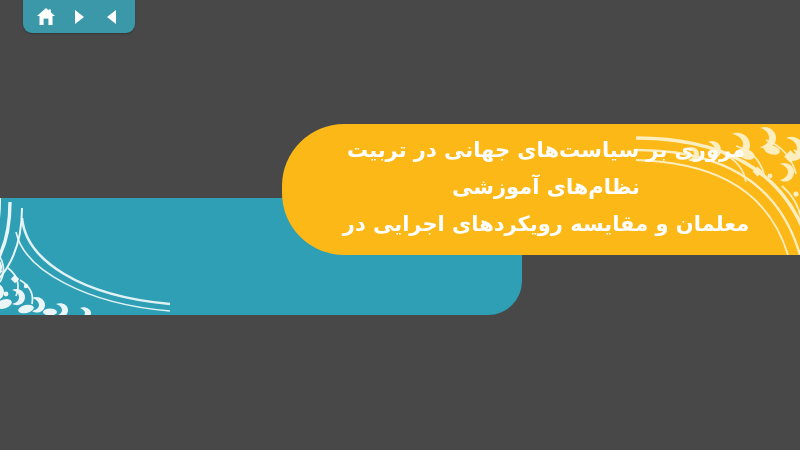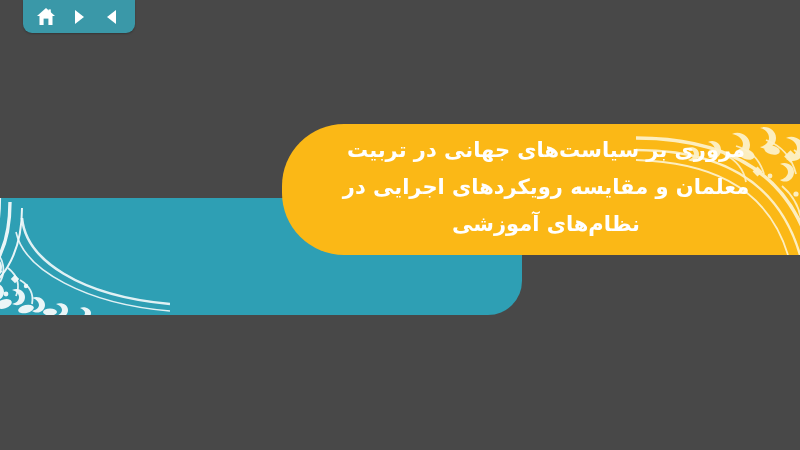--- a/index.html
+++ b/index.html
@@ -192,22 +192,22 @@
         <path d="M158 26 c14 10 22 24 24 40"></path>
         <path d="M172 48 c12 14 16 30 14 46"></path>
         <path d="M88 30 c12 6 20 16 22 28"></path>
         <path d="M146 62 c14 12 20 28 20 44"></path>
       </g>
     </svg>
   </div>
 
   <div class="title-block">
     <div class="title-line">مروری بر سیاست‌های جهانی در تربیت</div>
+    <div class="title-line">نظام‌های آموزشی</div>
     <div class="title-line">معلمان و مقایسه رویکردهای اجرایی در</div>
-    <div class="title-line">نظام‌های آموزشی</div>
   </div>
 
   <div class="navbar">
     <div class="nav-btn">
       <svg width="20" height="20" viewBox="0 0 20 20">
         <path d="M14 3 L5 10 L14 17 Z" fill="#ffffff"></path>
       </svg>
     </div>
     <div class="nav-btn">
       <svg width="20" height="20" viewBox="0 0 20 20">

